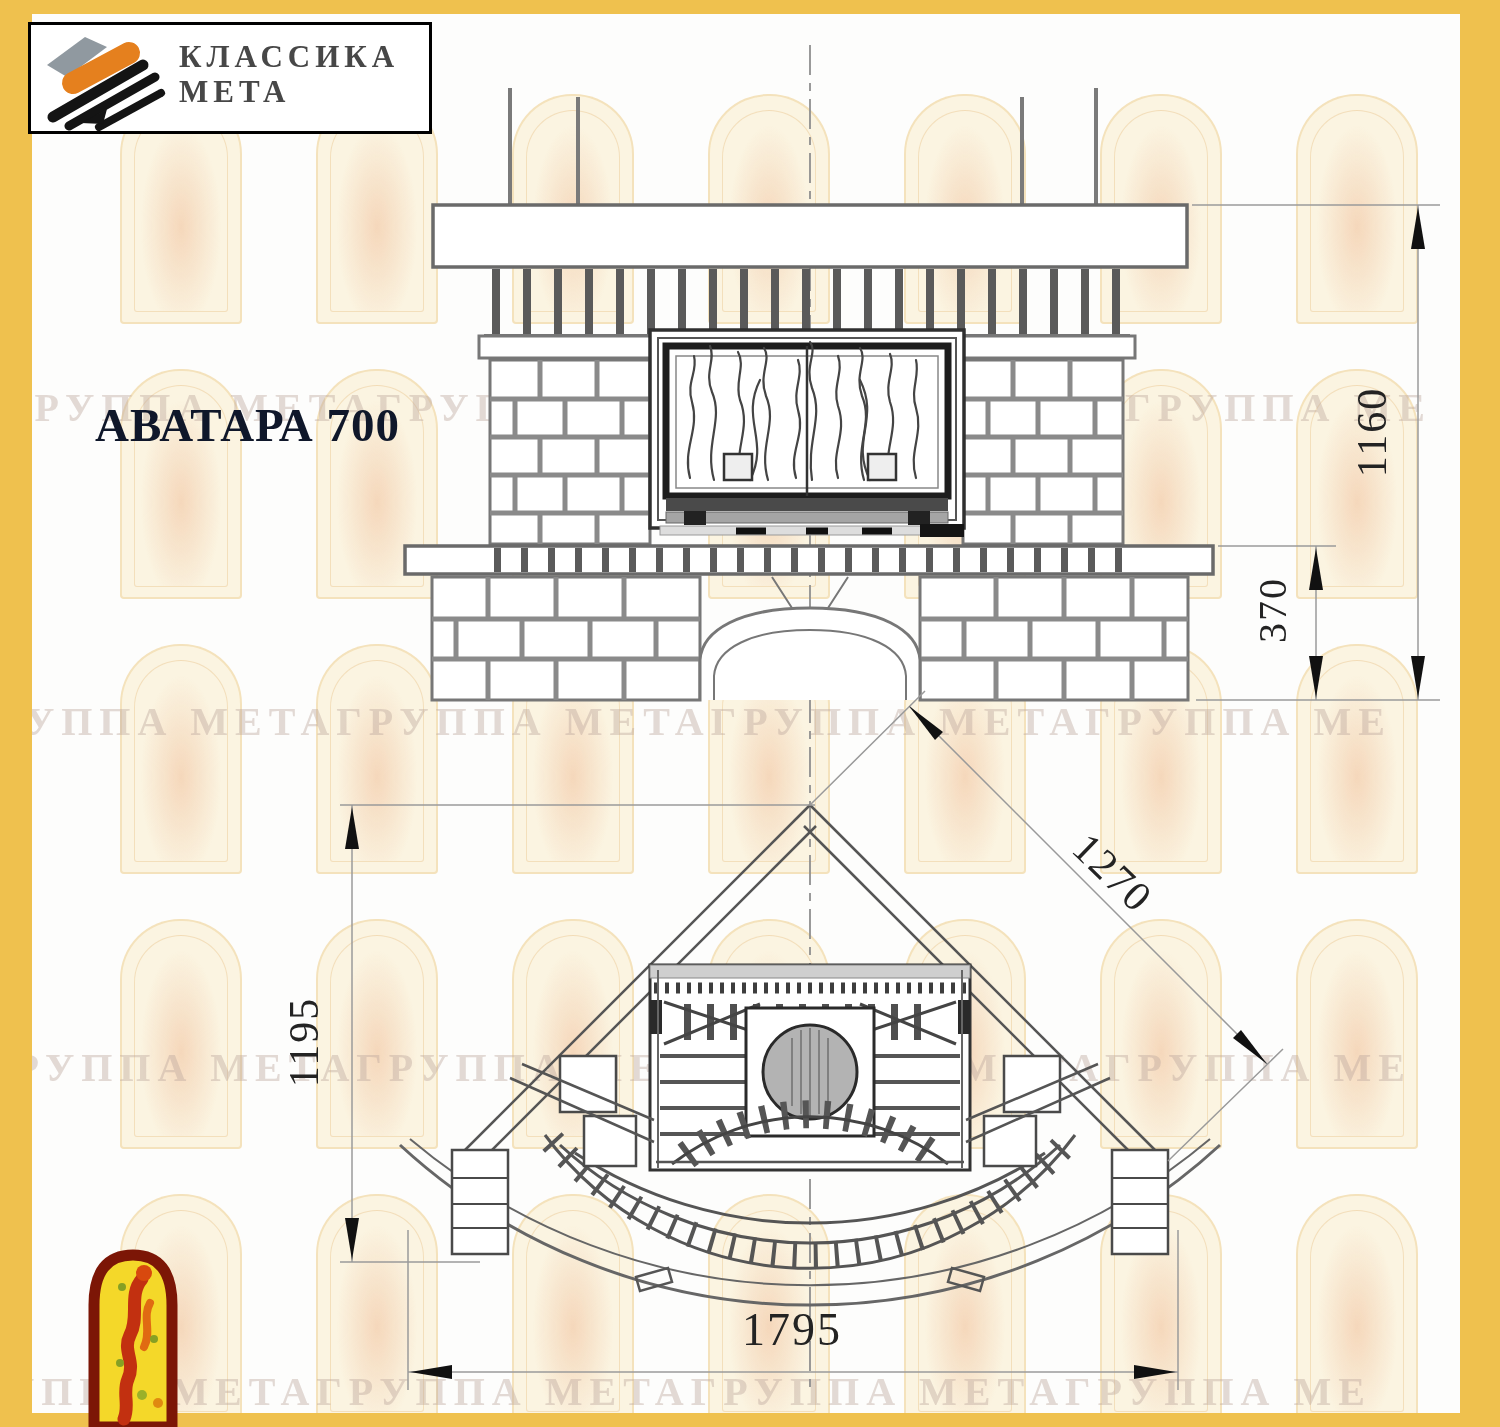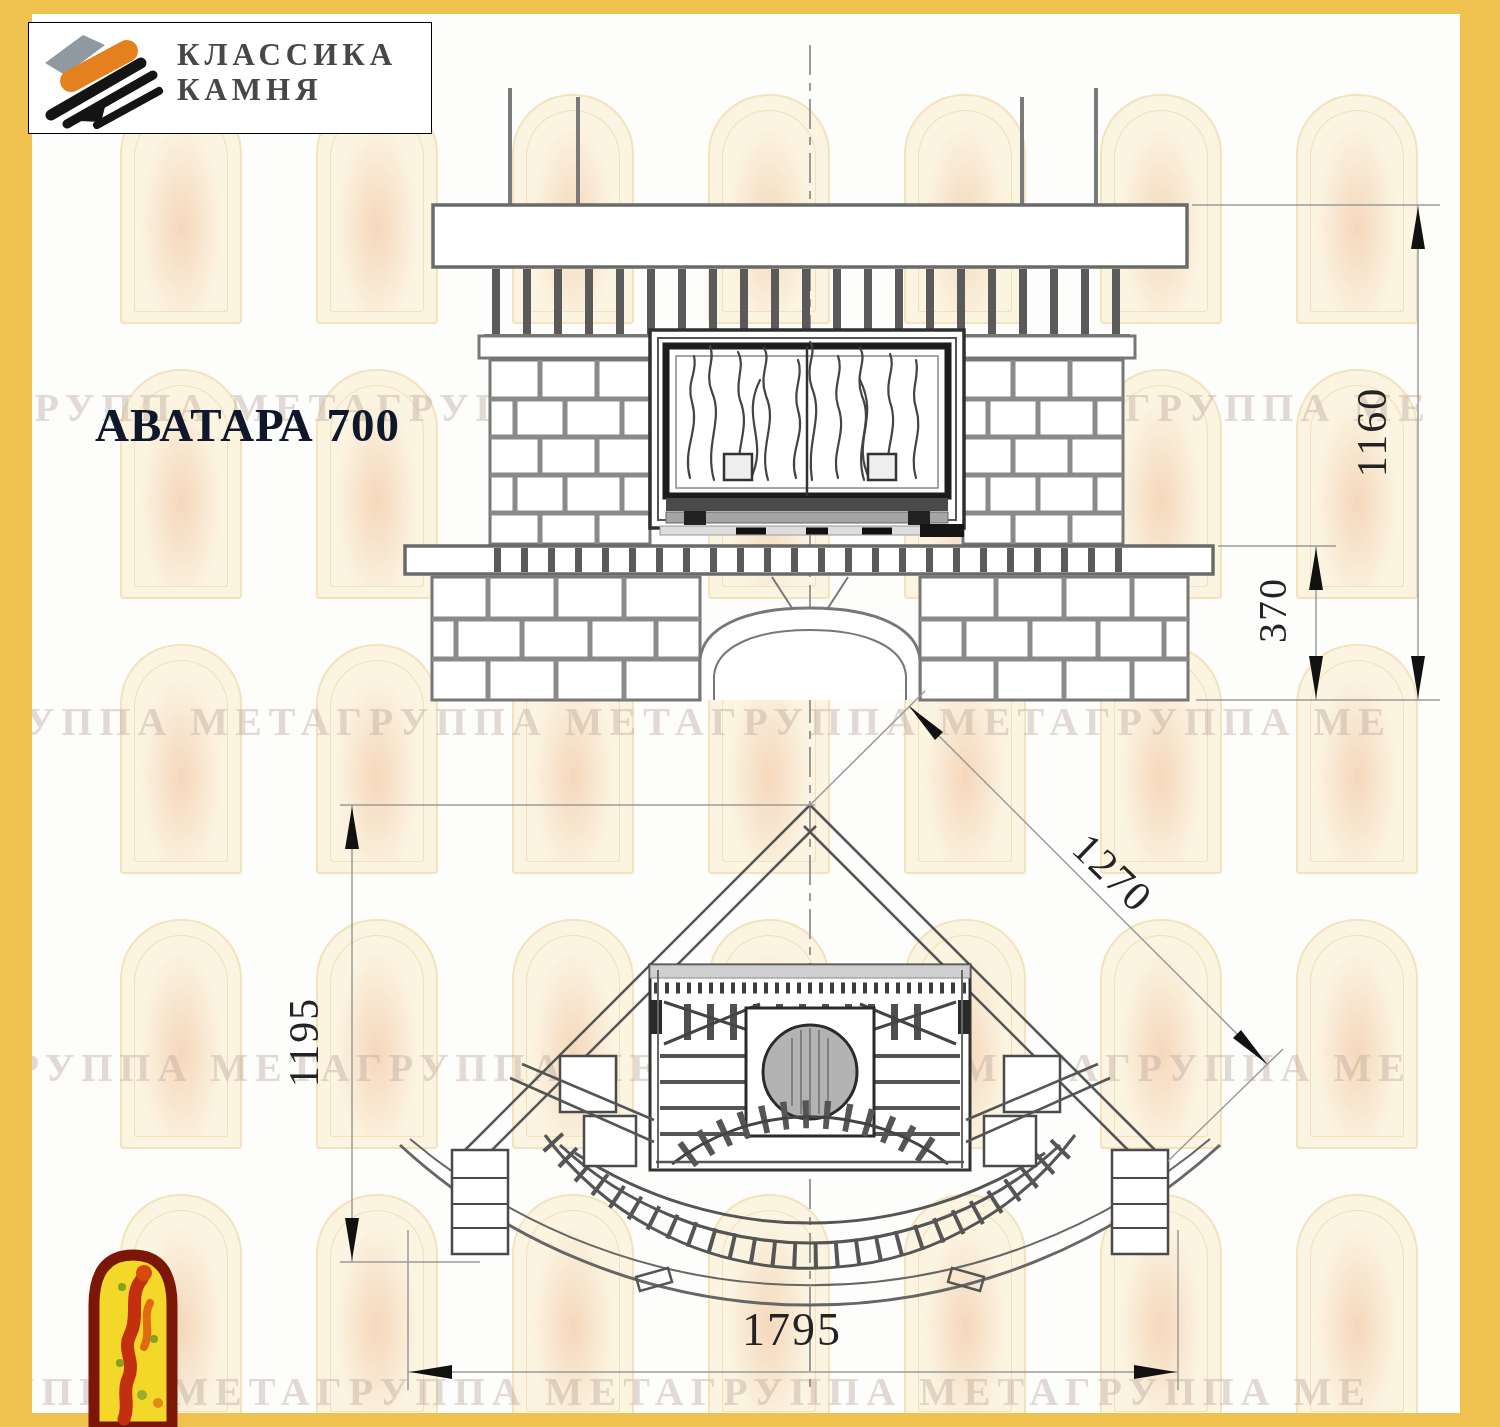--- a/index.html
+++ b/index.html
@@ -14,21 +14,21 @@
   .wm-arch::after{content:"";position:absolute;left:12px;top:14px;right:12px;bottom:10px;
            border-radius:48px 48px 3px 3px;
            border:1px solid rgba(236,202,150,0.5);
            background:radial-gradient(ellipse at 50% 58%, rgba(232,150,100,0.30), rgba(232,150,100,0.0) 62%);}
   
   .wm-text{position:absolute;left:0;width:100%;white-space:nowrap;overflow:hidden;
            font-weight:bold;font-size:40px;letter-spacing:7px;
            color:rgba(188,168,158,0.42);}
   .drawing{position:absolute;left:0;top:0;z-index:3;}
   .logo-box{position:absolute;left:28px;top:22px;width:404px;height:112px;background:#fff;
-            border:1px solid #000000;z-index:5;box-sizing:border-box;}
+            border:3px solid #000000;z-index:5;box-sizing:border-box;}
   .logo-art{position:absolute;left:10px;top:6px;}
   .logo-text{position:absolute;left:148px;top:14px;font-weight:bold;font-size:31px;
              letter-spacing:5px;line-height:1.13;color:#474747;}
   .page-title{position:absolute;left:95px;top:398px;font-weight:bold;font-size:47px;
               letter-spacing:1px;color:#0f172a;z-index:5;}
   .emblem{position:absolute;left:84px;top:1243px;z-index:6;}
   svg text.dim{fill:#232323;font-family:"Liberation Serif",serif;font-weight:normal;
                letter-spacing:2px;}
 </style>
 </head>
@@ -249,21 +249,21 @@
     <svg class="logo-art" width="130" height="100" viewBox="0 0 130 100">
       <polygon points="6,34 44,6 66,16 26,46" fill="#9099a0"></polygon>
       <line x1="32" y1="52" x2="88" y2="22" stroke="#e5801e" stroke-width="22" stroke-linecap="round"></line>
       <line x1="12" y1="86" x2="102" y2="34" stroke="#141414" stroke-width="11" stroke-linecap="round"></line>
       <line x1="28" y1="95" x2="114" y2="46" stroke="#141414" stroke-width="9" stroke-linecap="round"></line>
       <line x1="58" y1="96" x2="120" y2="62" stroke="#141414" stroke-width="8" stroke-linecap="round"></line>
       <polygon points="40,92 66,78 62,93" fill="#141414"></polygon>
     </svg>
     <div class="logo-text">
       <div>КЛАССИКА</div>
-      <div>КАМНЯ</div>
+      <div>МЕТА</div>
     </div>
   </div>
 
   <div class="page-title">АВАТАРА 700</div>
 
   <svg class="emblem" width="98" height="184" viewBox="0 0 98 184">
     <path d="M10 184 L10 62 Q10 12 49 12 Q88 12 88 62 L88 184 Z" fill="#f4d829" stroke="#7c1606" stroke-width="11"></path>
     <path d="M58 36 C44 52 56 74 46 92 C38 108 52 118 44 136 C38 150 46 162 40 176" fill="none" stroke="#c23010" stroke-width="13" stroke-linecap="round"></path>
     <path d="M66 60 C58 74 68 88 60 104" fill="none" stroke="#e06a12" stroke-width="8" stroke-linecap="round"></path>
     <circle cx="60" cy="30" r="8" fill="#d8490e"></circle>

